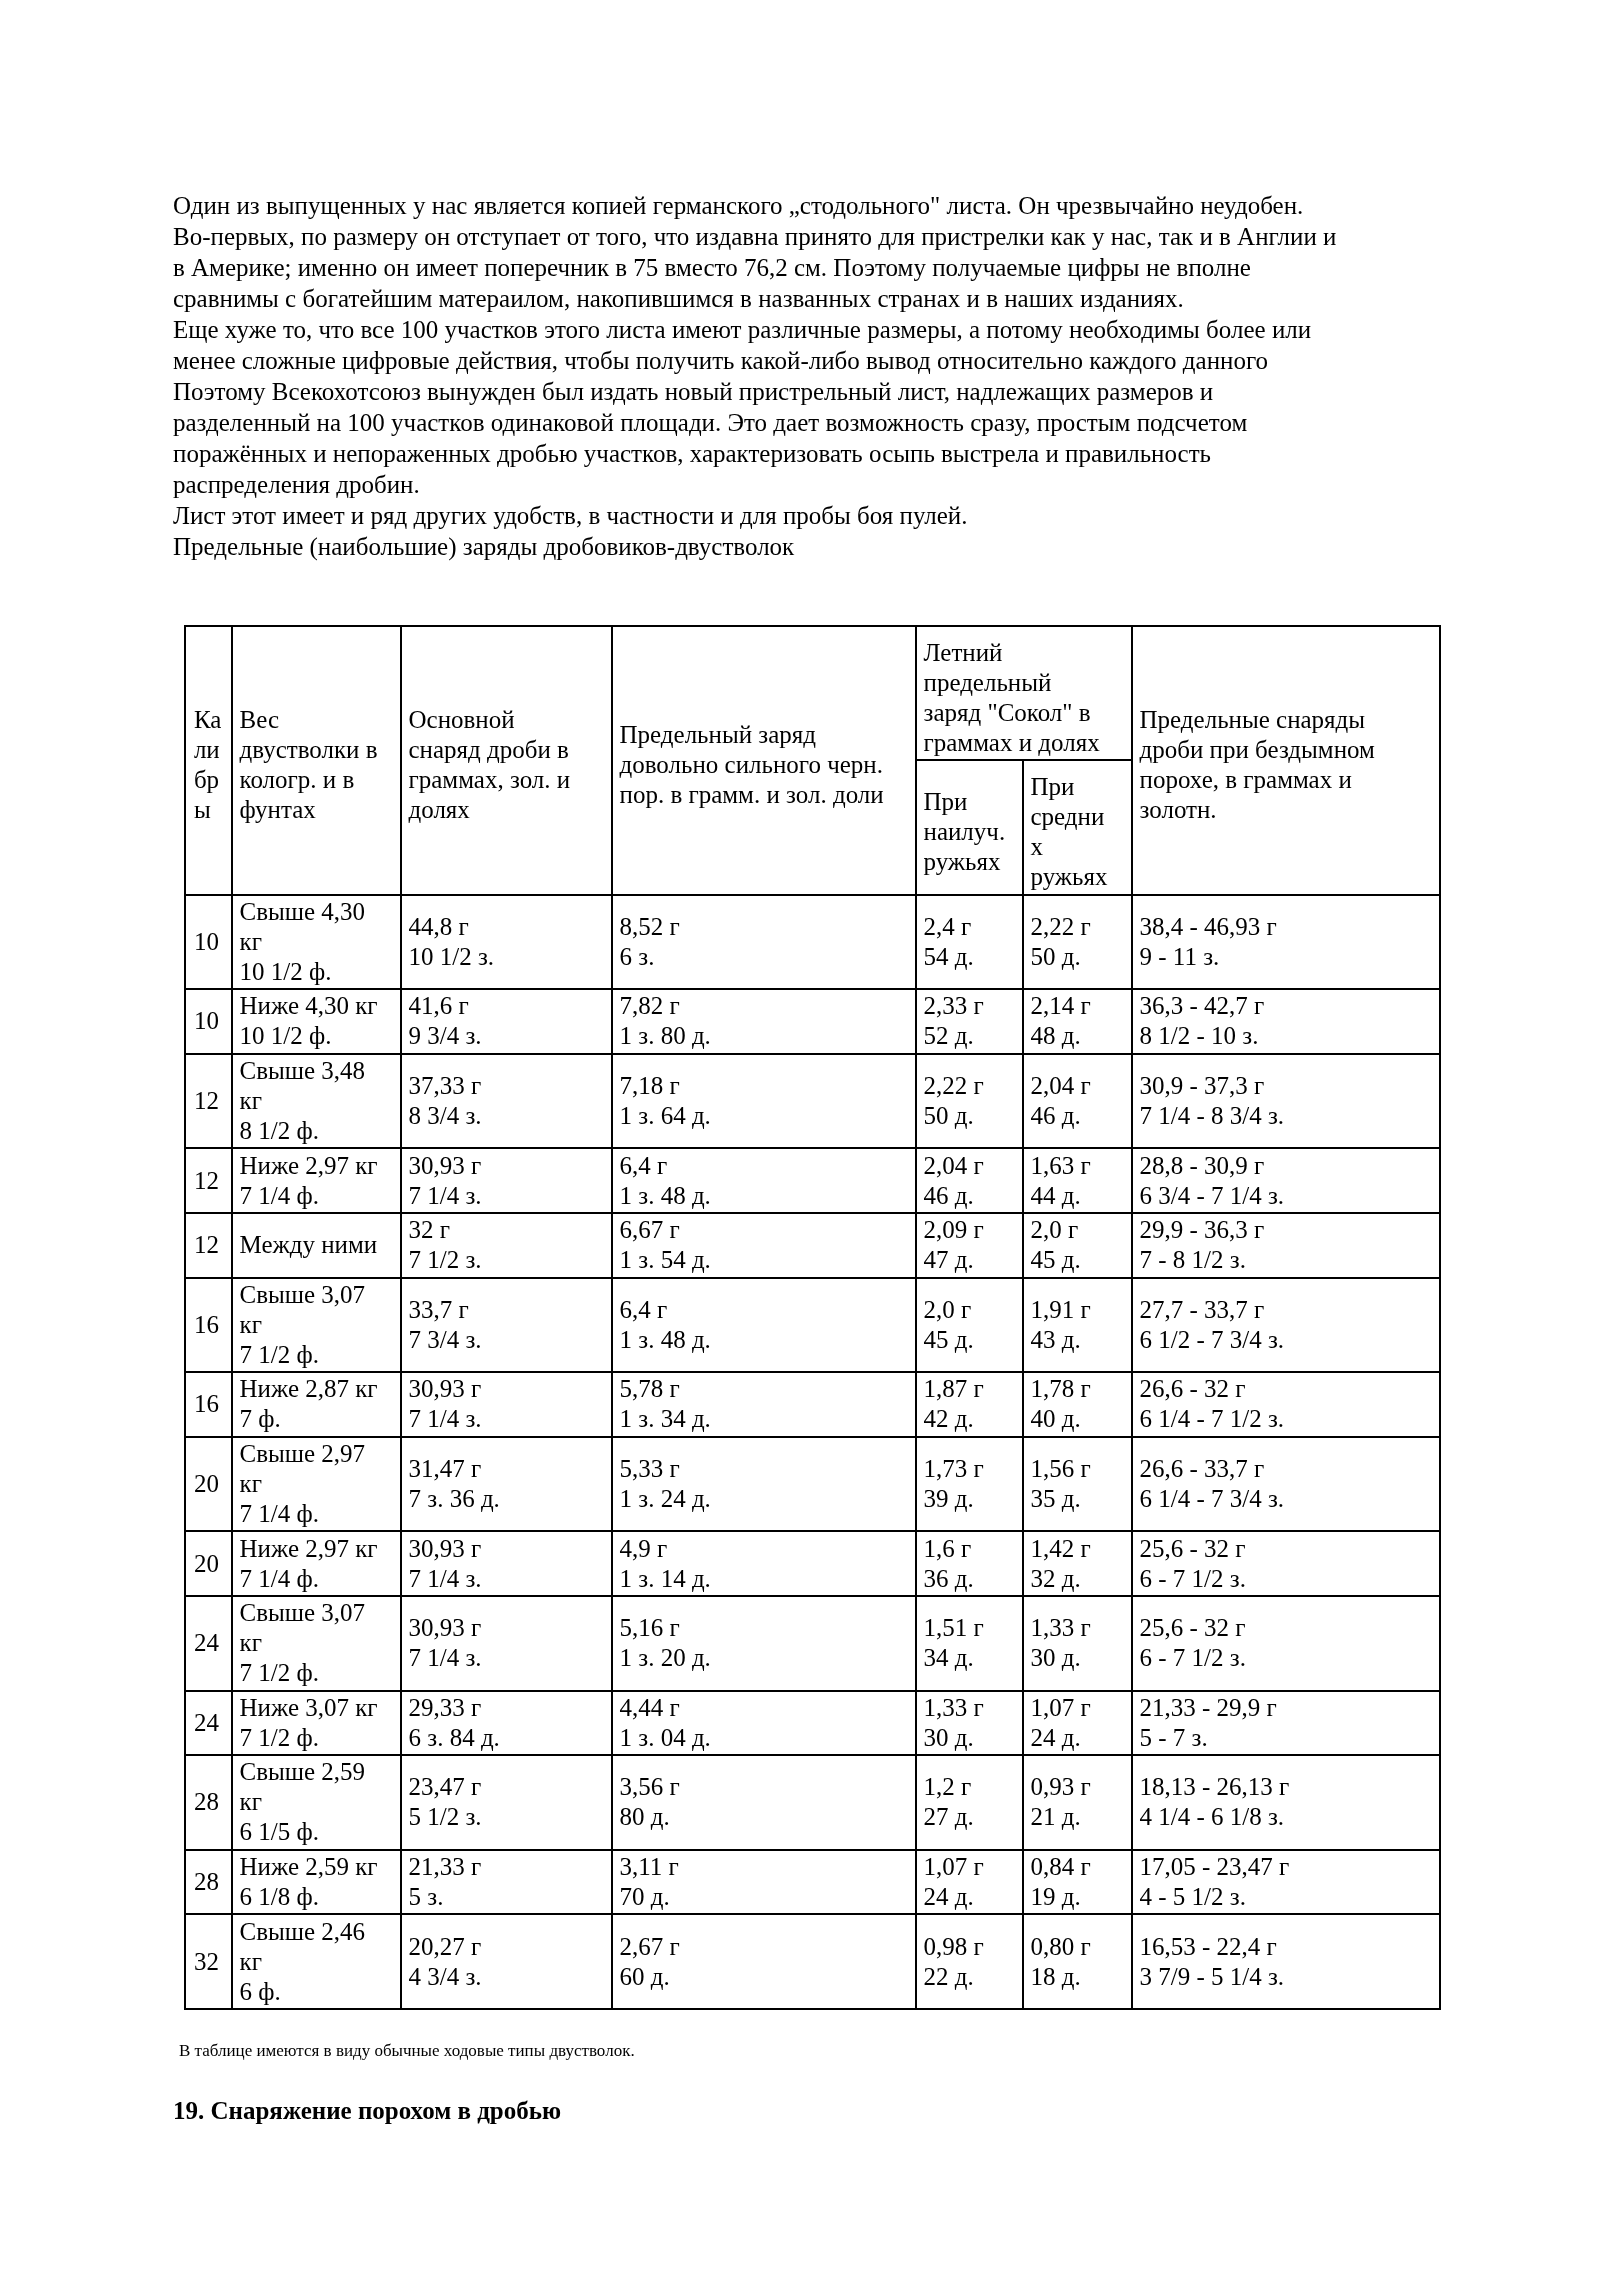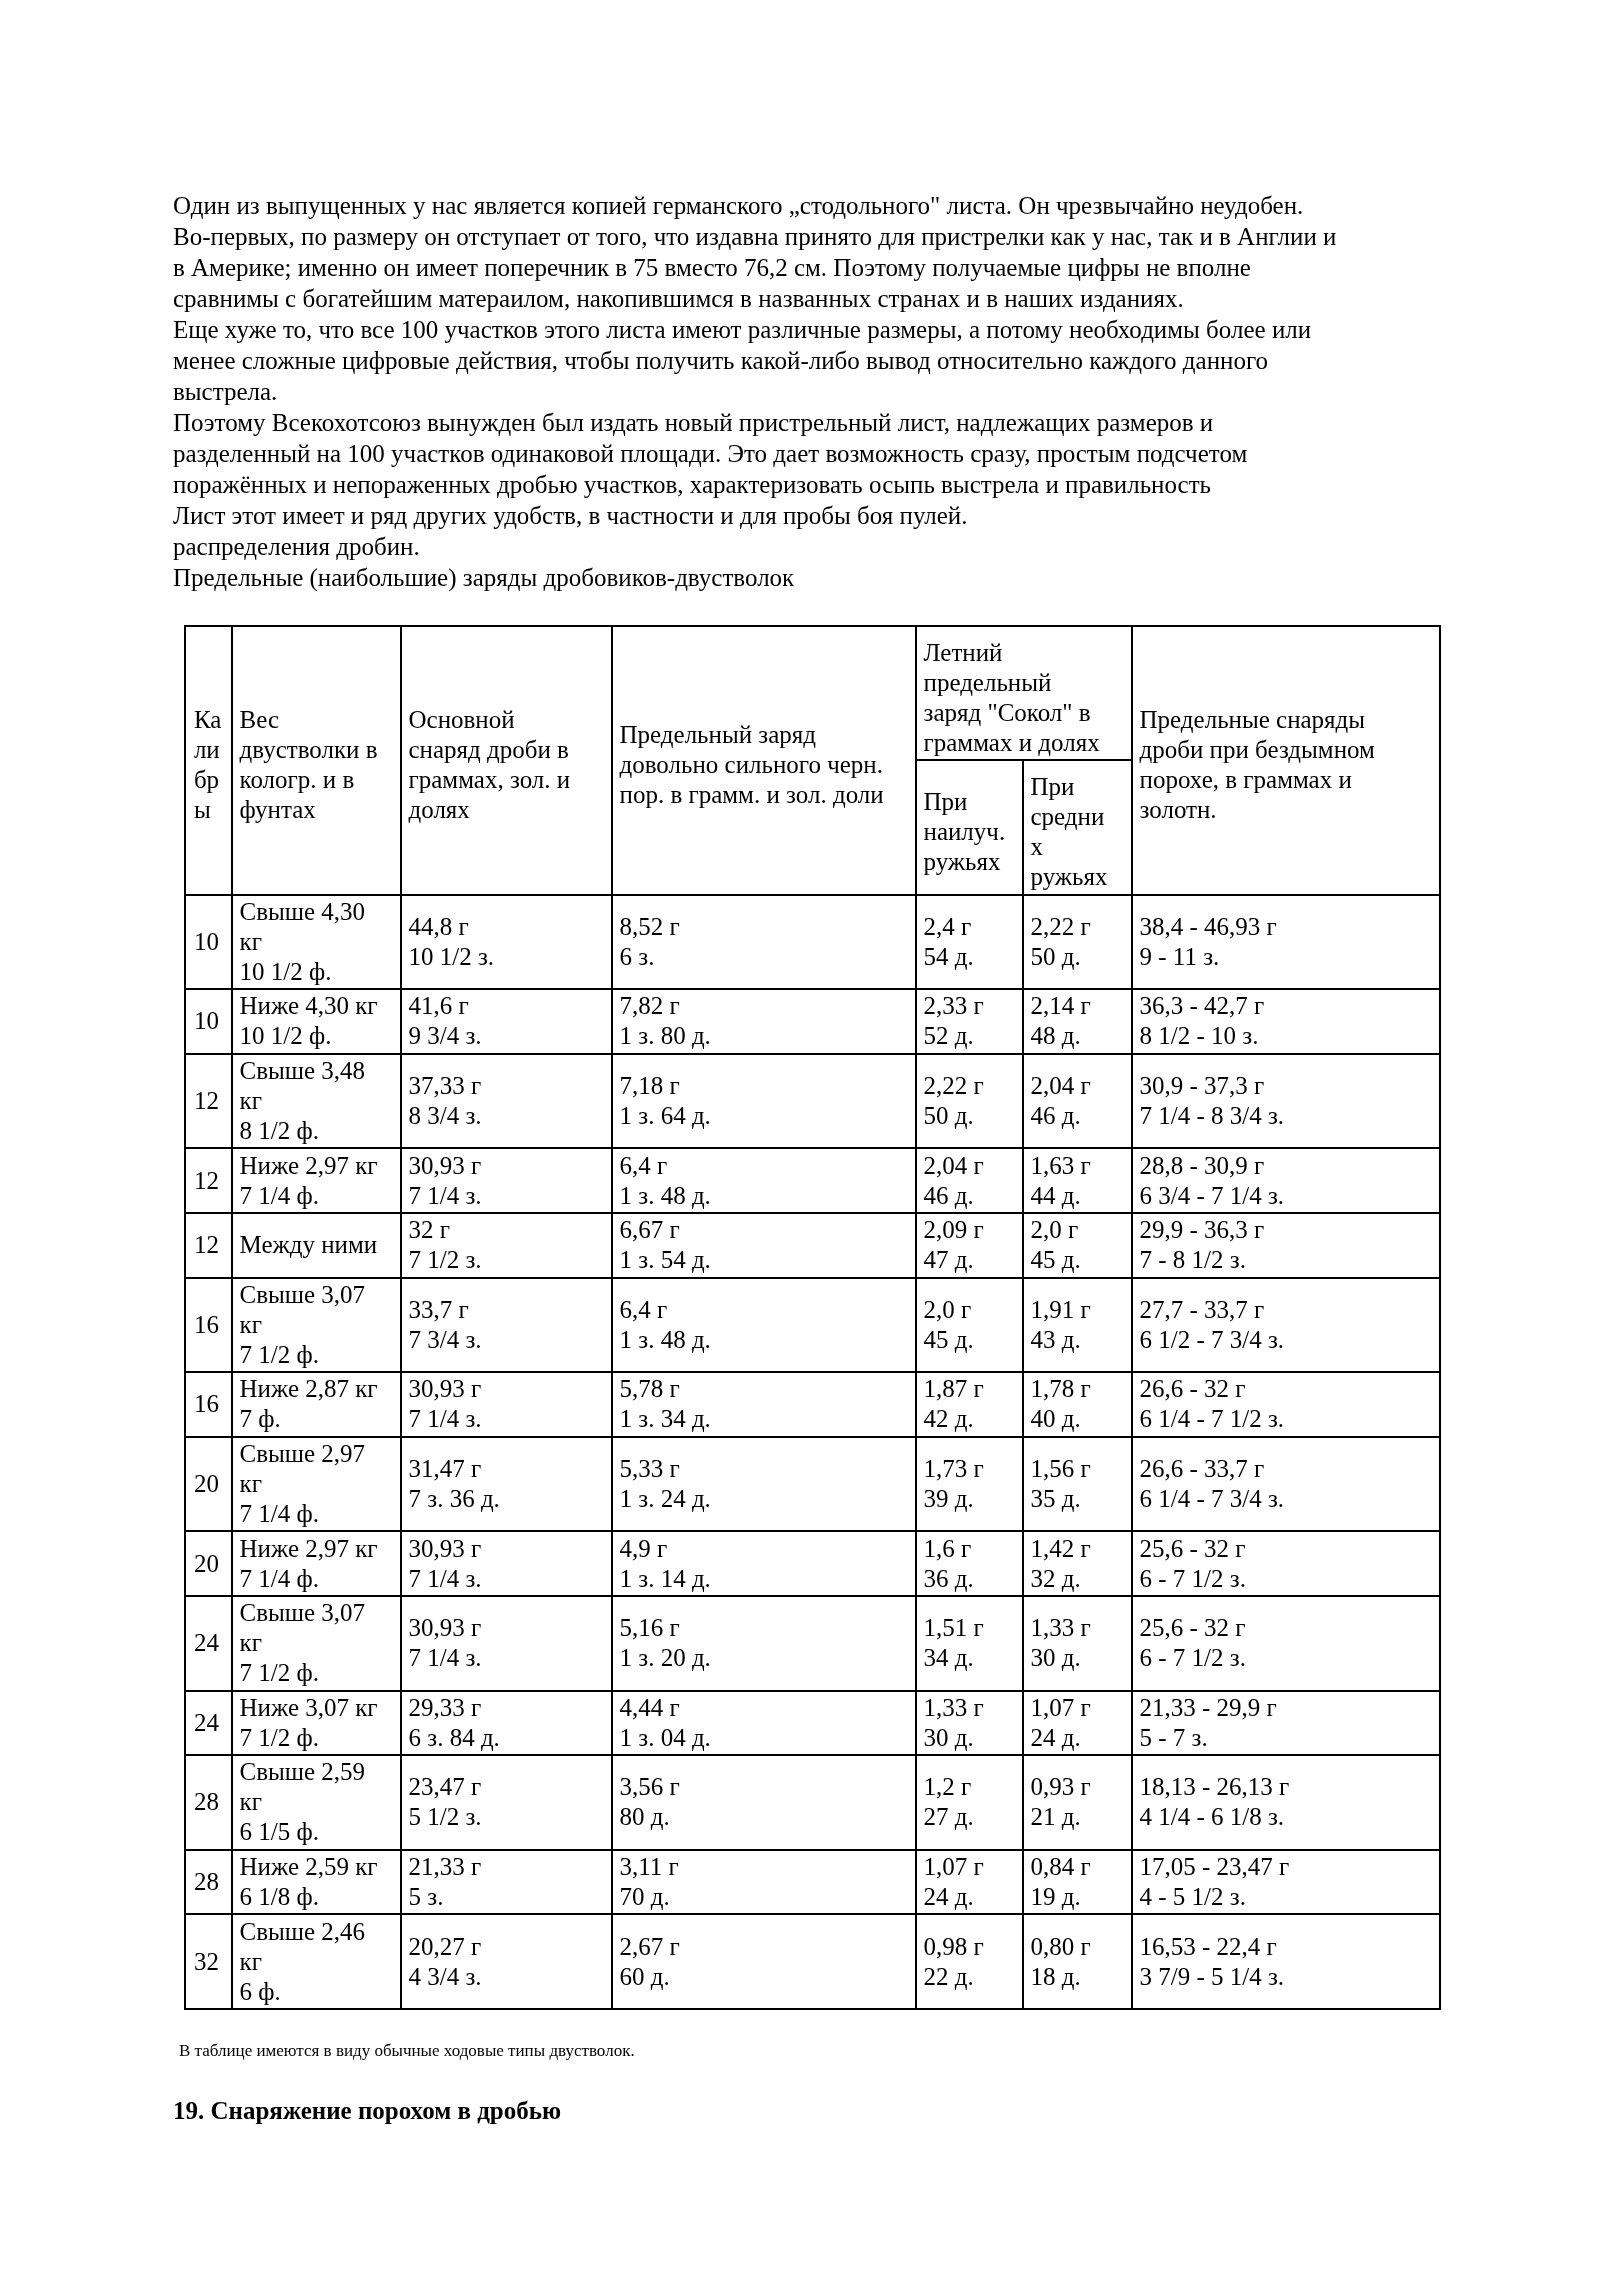--- a/index.html
+++ b/index.html
@@ -52,26 +52,25 @@
 
 <div class="page">
 
   <div class="intro">
     <p>Один из выпущенных у нас является копией германского „стодольного" листа. Он чрезвычайно неудобен.</p>
     <p>Во-первых, по размеру он отступает от того, что издавна принято для пристрелки как у нас, так и в Англии и</p>
     <p>в Америке; именно он имеет поперечник в 75 вместо 76,2 см. Поэтому получаемые цифры не вполне</p>
     <p>сравнимы с богатейшим матераилом, накопившимся в названных странах и в наших изданиях.</p>
     <p>Еще хуже то, что все 100 участков этого листа имеют различные размеры, а потому необходимы более или</p>
     <p>менее сложные цифровые действия, чтобы получить какой-либо вывод относительно каждого данного</p>
-    <p>выстрела.</p>
     <p>Поэтому Всекохотсоюз вынужден был издать новый пристрельный лист, надлежащих размеров и</p>
     <p>разделенный на 100 участков одинаковой площади. Это дает возможность сразу, простым подсчетом</p>
     <p>поражённых и непораженных дробью участков, характеризовать осыпь выстрела и правильность</p>
+    <p>распределения дробин.</p>
     <p>Лист этот имеет и ряд других удобств, в частности и для пробы боя пулей.</p>
-    <p>распределения дробин.</p>
     <p>Предельные (наибольшие) заряды дробовиков-двустволок</p>
   </div>
 
   <table class="charges">
     <colgroup>
       <col class="c-cal">
         <col class="c-wt">
         <col class="c-main">
         <col class="c-lim">
       <col class="c-sok1">

